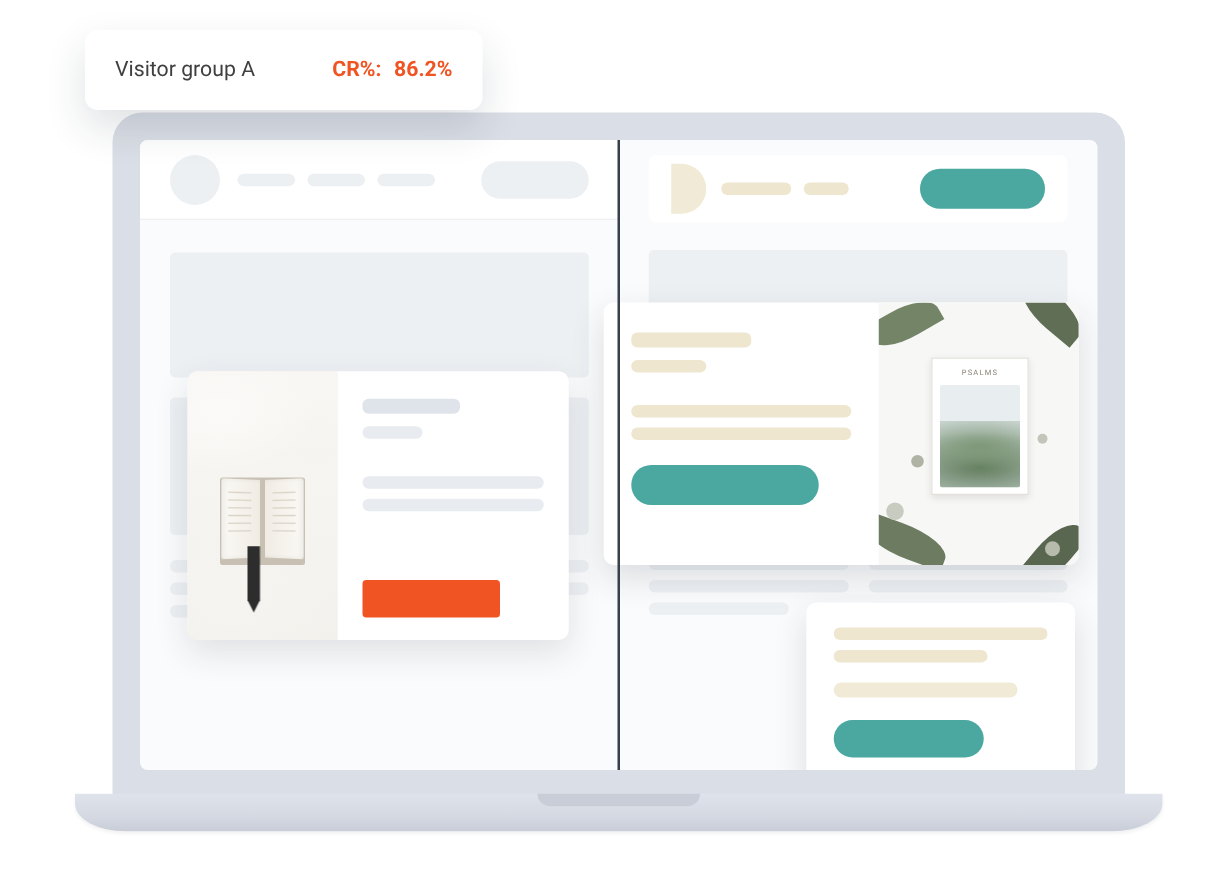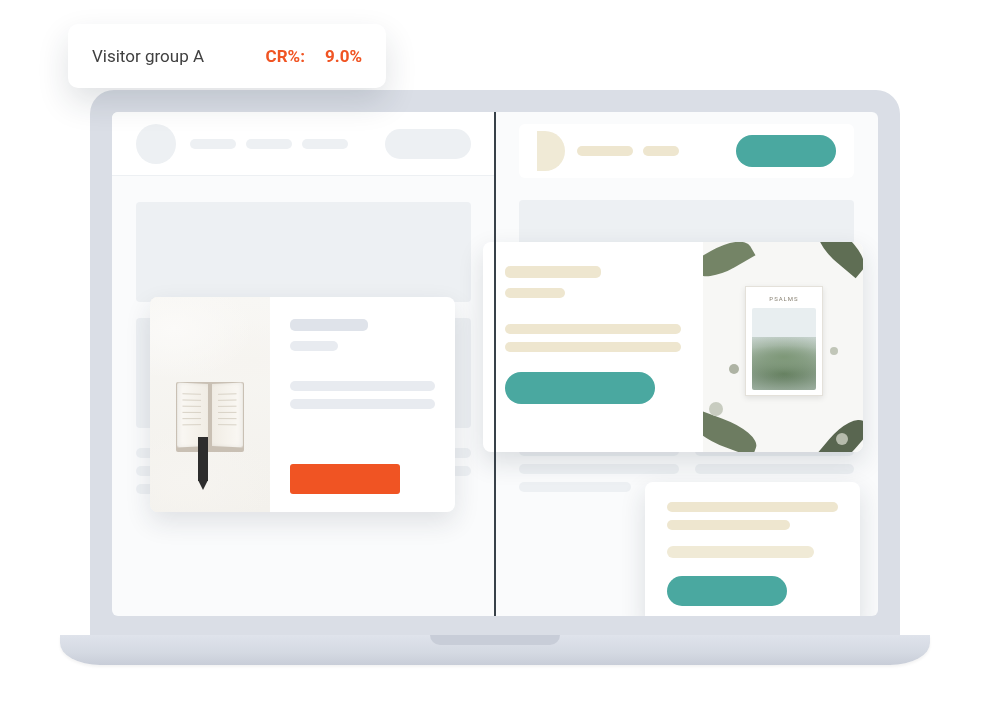--- a/index.html
+++ b/index.html
@@ -296,21 +296,21 @@
       z-index:100;
       padding: 4px 0;
     }
     .metric-row {
       display:flex; align-items:center;
       padding: 18px 24px; gap:12px;
     }
     .metric-row + .metric-row { border-top:1px solid #eef0f3; }
     .metric-label { font-size:17px; color:#404040; }
     .metric-value { font-size:17px; font-weight:700; color:#f05423; margin-left:auto; white-space:nowrap;}
-    .metric-value .prefix { margin-right:20px; }
+    .metric-value .prefix { margin-right:10px; }
   </style>
 </head>
 <body>
 
 <div class="laptop">
   <div class="laptop-bezel">
     <div class="laptop-screen">
 
       <div class="variant-a">
         <div class="a-header">
@@ -445,16 +445,16 @@
   </div>
   <div class="laptop-base">
     <div class="laptop-notch"></div>
   </div>
 </div>
 
 <div class="metrics-chip">
   <div class="metric-row">
     <span class="metric-label">Visitor group A</span>
     <span class="metric-value">
-      <span class="prefix">CR%:</span><span>9.0%</span>
+      <span class="prefix">CR%:</span><span>86.2%</span>
     </span>
   </div>
 </div>
 
 </body></html>

